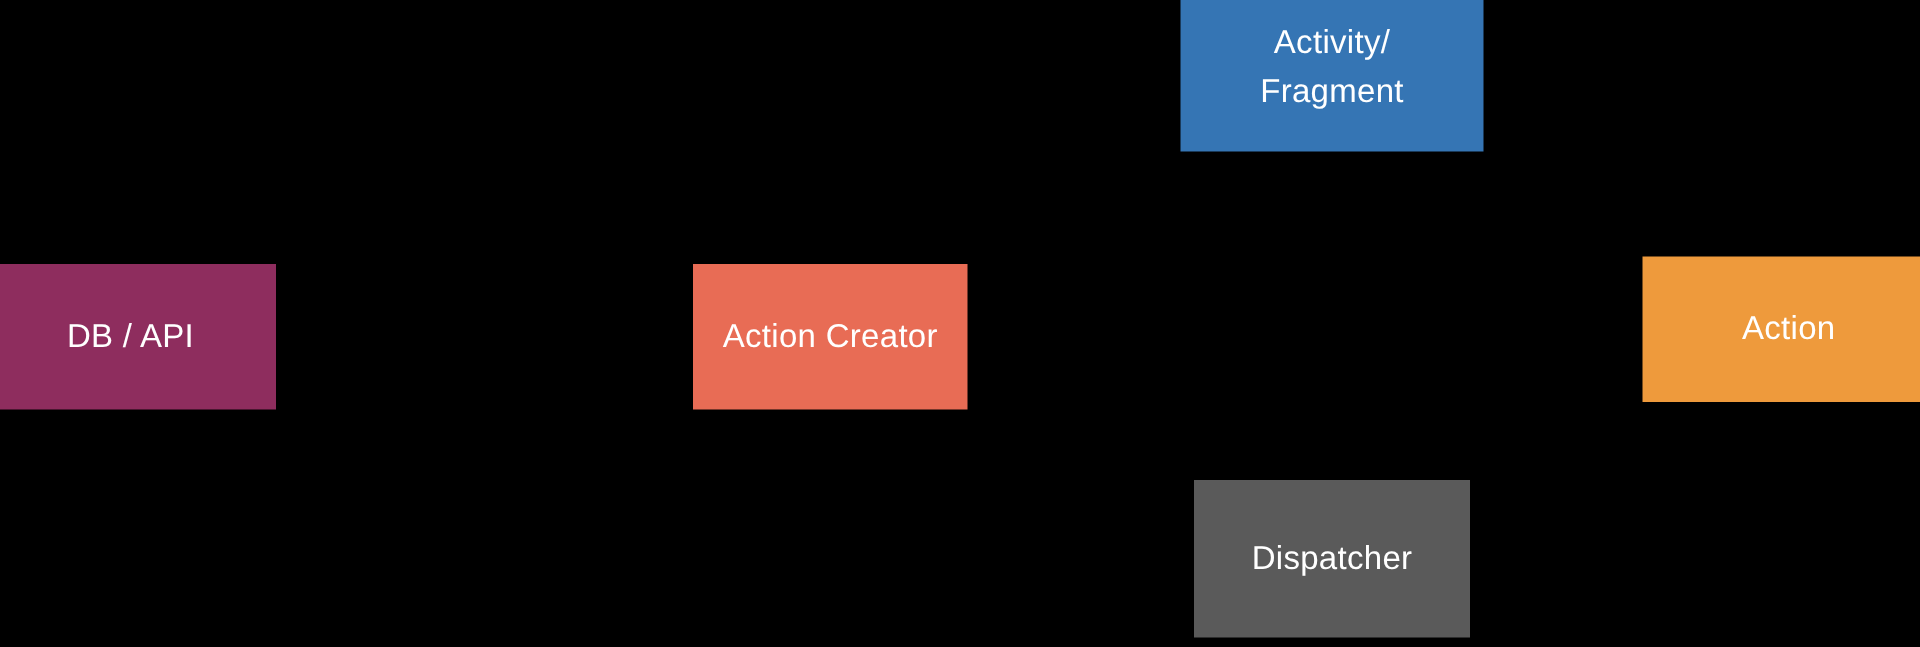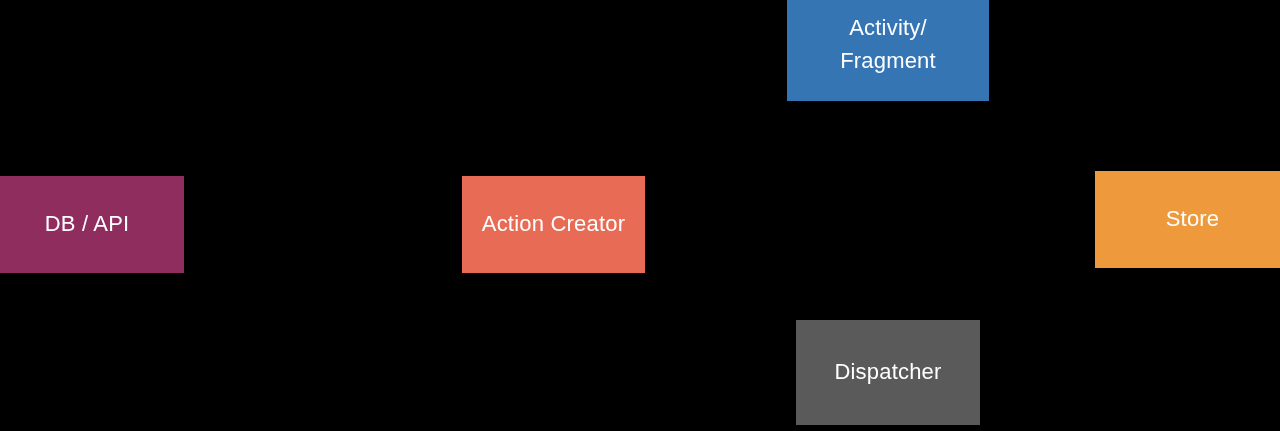--- a/index.html
+++ b/index.html
@@ -76,20 +76,20 @@
 
   <div class="node" id="node-db-api" style="background-color: rgb(142, 45, 94); color: rgb(255, 255, 255);">
     <span>DB / API</span>
   </div>
 
   <div class="node" id="node-action-creator" style="background-color: rgb(232, 108, 85); color: rgb(255, 255, 255);">
     <span>Action Creator</span>
   </div>
 
   <div class="node" id="node-store" style="background-color: rgb(238, 154, 60); color: rgb(255, 255, 255);">
-    <span>Store</span>
+    <span>Action</span>
   </div>
 
   <div class="node" id="node-dispatcher" style="background-color: rgb(90, 90, 90); color: rgb(255, 255, 255);">
     <span>Dispatcher</span>
   </div>
 
 </div>
 
 </body></html>

